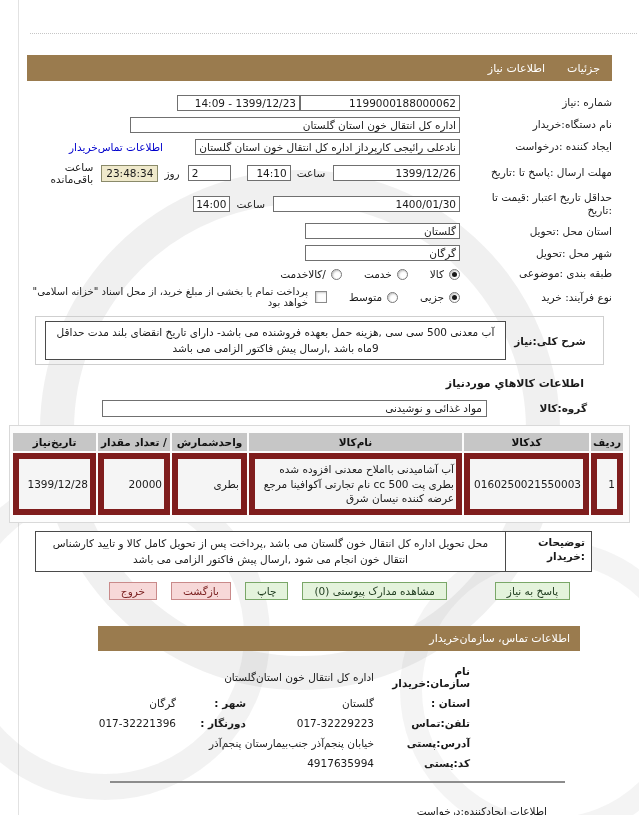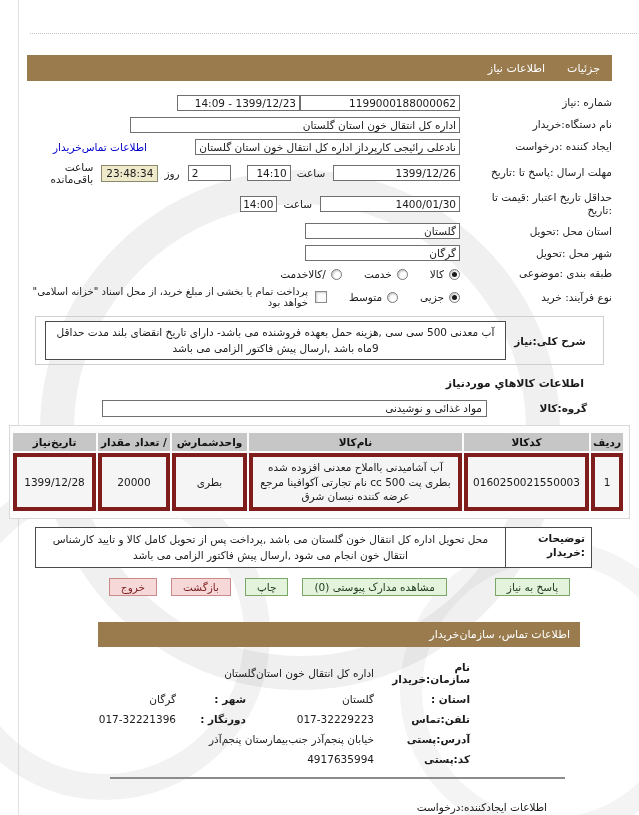--- a/index.html
+++ b/index.html
@@ -24,21 +24,21 @@
   
   .form{padding:14px 27px 0 27px;}
   .frow{display:flex;align-items:center;margin-bottom:6px;}
   .flabel{width:152px;padding-left:8px;color:#222;line-height:1.25;flex-shrink:0;}
   .ibox{border:1px solid #707070;background:#fff;height:16px;line-height:14px;
         padding:0 3px;overflow:hidden;white-space:nowrap;font-size:10.5px;}
   .midlabel{margin:0 8px 0 6px;color:#222;}
   .small-gap{margin-right:16px;}
   .yellowbox{background:#efe9cb;border:1px solid #8a8a6a;height:17px;line-height:15px;
              padding:0 4px;font-size:10.5px;}
-  .link{color:#0000cc;margin-right:48px;cursor:pointer;}
+  .link{color:#0000cc;margin-right:32px;cursor:pointer;}
   .radio{width:11px;height:11px;border-radius:50%;border:1px solid #787878;background:#fff;
          display:inline-block;box-shadow:inset 1px 1px 2px rgba(0,0,0,.25);flex-shrink:0;}
   .radio.on{position:relative;}
   .radio.on::after{content:'';position:absolute;left:2px;top:2px;width:5px;height:5px;
                    border-radius:50%;background:#1a1a1a;}
   .ropt{display:flex;align-items:flex-end;gap:5px;margin-left:22px;}
   .checkbox{width:12px;height:12px;border:1px solid #8a8a8a;background:#fdfdfd;
             box-shadow:inset 1px 1px 2px rgba(0,0,0,.2);flex-shrink:0;margin-left:7px;}
   .treasury-text{font-size:10px;color:#222;}
   
@@ -46,22 +46,22 @@
   .desclabel{width:88px;font-weight:bold;flex-shrink:0;text-align:center;}
   .descbox{flex:1;border:1px solid #4a4a4a;padding:3px 6px;text-align:center;line-height:1.45;background:#fff;}
   .goods-heading{margin:12px 55px 0 0;font-weight:bold;font-size:11px;}
   .grouprow{display:flex;align-items:center;margin:10px 52px 0 27px;}
   .grouplabel{width:100px;font-weight:bold;flex-shrink:0;}
   .groupbox{width:385px;border:1px solid #707070;height:17px;line-height:15px;padding:0 4px;background:#fff;}
   
   .table-wrap{margin:8px 9px 0 9px;border:1px solid #d9d9d9;padding:5px 4px;background:#fcfcfc;}
   table{border-collapse:separate;border-spacing:2px;width:100%;table-layout:fixed;}
   th{background:#c6c6c6;font-size:10.5px;font-weight:bold;padding:3px 2px;text-align:center;color:#111;}
-  td{background:#f5f5f5;border:4px solid #7f1d1d;font-size:10.5px;padding:3px 2px;
-     text-align:center;vertical-align:middle;line-height:1.4;}
+  td{background:#f5f5f5;border:6px solid #7f1d1d;font-size:10.5px;padding:3px 2px;
+     text-align:right;vertical-align:middle;line-height:1.4;}
   
   .notesbox{margin:8px 47px 0 35px;border:1px solid #4a4a4a;display:flex;background:#fff;}
   .noteslabel{width:86px;font-weight:bold;padding:4px 6px;border-left:1px solid #4a4a4a;
               flex-shrink:0;line-height:1.3;}
   .notestext{flex:1;padding:4px 8px;text-align:center;line-height:1.5;}
   
   .btnrow{display:flex;justify-content:center;align-items:center;gap:14px;margin:10px 0 0 40px;}
   .btn{border:1px solid;padding:2px 11px;font-size:10.5px;cursor:pointer;
        font-family:"DejaVu Sans",sans-serif;}
   .btn.green{background:#e4f3dc;border-color:#7aa768;color:#1d3a1d;}
@@ -120,21 +120,21 @@
       <span class="midlabel">ساعت</span>
       <span class="ibox" style="width:52px">14:10</span>
       <span class="ibox small-gap" style="width:52px;text-align:left">2</span>
       <span class="midlabel">روز</span>
       <span class="yellowbox">23:48:34</span>
       <span class="midlabel">ساعت باقی‌مانده</span>
     </div>
 
     <div class="frow">
       <span class="flabel">حداقل تاریخ اعتبار :قیمت تا :تاریخ</span>
-      <span class="ibox" style="width:140px">1400/01/30</span>
+      <span class="ibox" style="width:187px">1400/01/30</span>
       <span class="midlabel">ساعت</span>
       <span class="ibox" style="width:37px">14:00</span>
     </div>
 
     <div class="frow">
       <span class="flabel">استان محل :تحویل</span>
       <span class="ibox" style="width:155px">گلستان</span>
     </div>
 
     <div class="frow">

